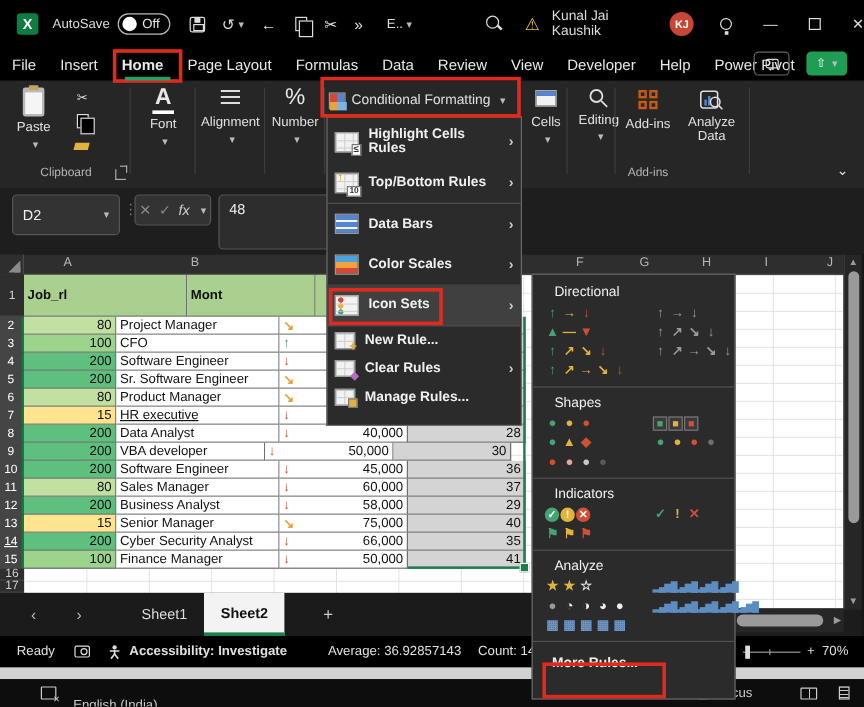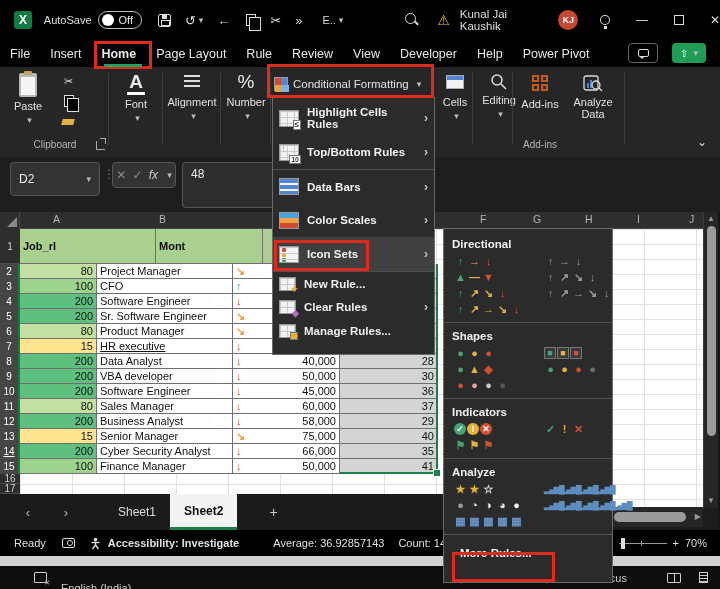--- a/index.html
+++ b/index.html
@@ -169,21 +169,21 @@
     radial-gradient(circle 2px at 4px 3px,#d04a35 2px,transparent 2.5px),
     radial-gradient(circle 2px at 4px 8px,#e2b23c 2px,transparent 2.5px),
     radial-gradient(circle 2px at 4px 13px,#46a374 2px,transparent 2.5px); background-size:100% 6px,100% 100%,100% 100%,100% 100%; }
   .ic-nr:after { content:"✦"; position:absolute; right:-3px; bottom:-4px; color:#e2b23c; font-size:9px; }
   .ic-cr:after { content:"◆"; position:absolute; right:-4px; bottom:-5px; color:#b66cc4; font-size:9px; }
   .ic-mr:after { content:""; position:absolute; right:-3px; bottom:-3px; width:6px; height:6px; background:#e2b23c; border:1px solid #777; }
 
   
   .flyout { top:228px; left:443px; width:170px; height:355px; background:#2b2b2b;
     border:1px solid #6a6a6a; z-index:11; color:#f0f0f0; padding:6px 0; }
-  .fsec-title { font-size:11.5px; font-weight:bold; padding:3px 8px; }
+  .fsec-title { font-size:11.5px; font-weight:normal; padding:3px 18px; }
   .fsec { border-bottom:1px solid #505050; padding-bottom:5px; margin-bottom:4px; }
   .fsec:last-of-type { border-bottom:1px solid #505050; }
   .icrow { display:flex; padding:1px 10px; height:16px; align-items:center; }
   .icset { display:flex; gap:1px; align-items:center; }
   .icset.right { position:absolute; left:100px; }
   .icrow { position:relative; }
   .ficon { font-size:11px; font-weight:bold; width:13px; text-align:center; line-height:13px; }
   .ficon.circled { border-radius:50%; width:12px; height:12px; font-size:9px; line-height:12px; }
   .ficon.framed { border:1px solid #777; background:#3a3a3a; width:12px; height:12px; line-height:11px; font-size:9px; }
   .ficon.bars { font-size:8px; letter-spacing:-1px; width:16px; }
@@ -233,21 +233,22 @@
     <span class="winbtn">—</span>
     <span class="maxbox"></span>
     <span class="winbtn">✕</span>
   </div>
 
   <div class="abs menubar" id="menubar">
     <span class="mtab">File</span>
       <span class="mtab">Insert</span>
       <span class="mtab active">Home</span>
       <span class="mtab">Page Layout</span>
-      <span class="mtab">Rule</span>
+      <span class="mtab">Formulas</span>
+      <span class="mtab">Data</span>
       <span class="mtab">Review</span>
       <span class="mtab">View</span>
       <span class="mtab">Developer</span>
       <span class="mtab">Help</span>
       <span class="mtab">Power Pivot</span>
       <div class="comment-btn">
         <span class="bubble"></span>
       </div>
     <div class="share-btn">
         <span>⇧</span>
@@ -438,21 +439,21 @@
           <div class="gcell num" style="width: 77px; background: rgb(95, 191, 127);">200</div>
           <div class="gcell" style="width: 136px;">Data Analyst</div>
           <div class="gcell num" style="width: 107px;">
             <span class="cicon" style="color: rgb(209, 79, 50);">↓</span>
             <span>40,000</span>
           </div>
           <div class="gcell num" style="width: 98px; background: rgb(212, 212, 212);">28</div>
         </div>
         <div class="grow" style="top: 157px; height: 15px;">
           <div class="gcell num" style="width: 77px; background: rgb(95, 191, 127);">200</div>
-          <div class="gcell" style="width: 136px;">VBA developer</div>
+          <div class="gcell" style="width: 124px;">VBA developer</div>
           <div class="gcell num" style="width: 107px;">
             <span class="cicon" style="color: rgb(209, 79, 50);">↓</span>
             <span>50,000</span>
           </div>
           <div class="gcell num" style="width: 98px; background: rgb(212, 212, 212);">30</div>
         </div>
         <div class="grow" style="top: 172px; height: 15px;">
           <div class="gcell num" style="width: 77px; background: rgb(95, 191, 127);">200</div>
           <div class="gcell" style="width: 136px;">Software Engineer</div>
           <div class="gcell num" style="width: 107px;">

